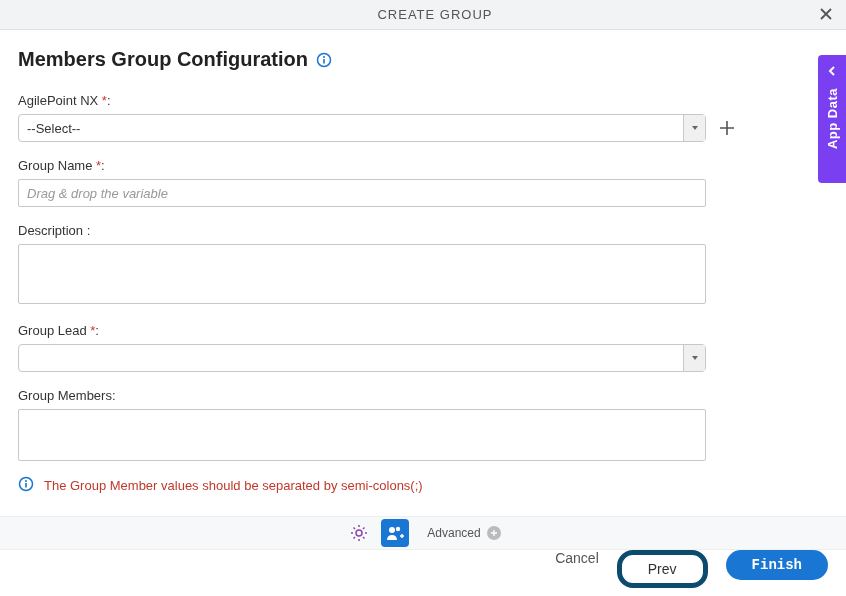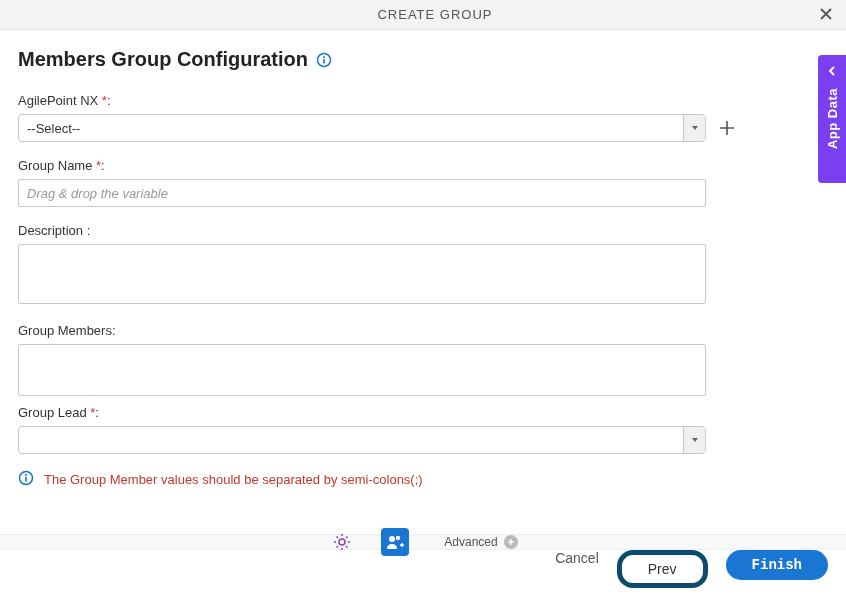--- a/index.html
+++ b/index.html
@@ -37,21 +37,21 @@
   .select-full { width: 688px; }
   
   .hint-row { display: flex; align-items: center; gap: 10px; margin-top: 12px; }
   .hint-row svg { width: 16px; height: 16px; flex-shrink: 0; }
   .hint-text { color: #c0392b; font-size: 13px; }
   
   .app-data-tab { position: absolute; right: 0; top: 55px; background: #7b3ff2; color: #fff; width: 28px; height: 128px; border-radius: 4px 0 0 4px; display: flex; flex-direction: column; align-items: center; justify-content: flex-start; padding-top: 10px; cursor: pointer; }
   .app-data-tab svg { width: 12px; height: 12px; margin-bottom: 8px; }
   .app-data-label { writing-mode: vertical-rl; transform: rotate(180deg); font-size: 13px; font-weight: bold; letter-spacing: 0.5px; }
   
-  .toolbar { position: absolute; bottom: 46px; left: 0; right: 0; height: 16px; background: #f7f8f9; border-top: 1px solid #eee; border-bottom: 1px solid #eee; display: flex; align-items: center; justify-content: center; gap: 25px; }
+  .toolbar { position: absolute; bottom: 46px; left: 0; right: 0; height: 34px; background: #f7f8f9; border-top: 1px solid #eee; border-bottom: 1px solid #eee; display: flex; align-items: center; justify-content: center; gap: 8px; }
   .tool-icon { width: 28px; height: 28px; display: flex; align-items: center; justify-content: center; border-radius: 4px; cursor: pointer; }
   .tool-icon svg { width: 20px; height: 20px; }
   .tool-active { background: #1976d2; }
   .advanced-row { display: flex; align-items: center; gap: 6px; margin-left: 10px; cursor: pointer; }
   .advanced-text { font-size: 12px; color: #555; }
   .advanced-plus { width: 14px; height: 14px; border-radius: 50%; background: #bbb; display: flex; align-items: center; justify-content: center; }
   .advanced-plus svg { width: 8px; height: 8px; }
   
   .footer { position: absolute; bottom: 0; left: 0; right: 0; height: 46px; display: flex; align-items: flex-start; justify-content: flex-end; gap: 18px; padding-right: 18px; }
   .btn-cancel { background: none; border: none; color: #555; font-size: 14px; cursor: pointer; }
@@ -108,37 +108,37 @@
       <span>Group Name </span><span class="req">*</span><span>:</span>
     </label>
     <input type="text" class="text-input" placeholder="Drag &amp; drop the variable" style="">
   </div>
 
   <div class="field">
     <label class="field-label">Description :</label>
     <textarea class="textarea" style=""></textarea>
   </div>
 
-  <div class="field" style="margin-bottom:6px">
-    <label class="field-label">Group Members:</label>
-    <textarea class="textarea textarea-sm" style=""></textarea>
-  </div>
-
   <div class="field">
     <label class="field-label">
       <span>Group Lead </span><span class="req">*</span><span>:</span>
     </label>
     <div class="select-wrap select-full">
       <input class="select-input" readonly="" style="">
       <div class="select-btn">
         <svg viewBox="0 0 8 8">
             <path d="M1 2 L4 6 L7 2 Z" fill="#666"></path>
           </svg>
       </div>
     </div>
+  </div>
+
+  <div class="field" style="margin-bottom:6px">
+    <label class="field-label">Group Members:</label>
+    <textarea class="textarea textarea-sm" style=""></textarea>
   </div>
 
   <div class="hint-row">
     <span>
       <svg viewBox="0 0 16 16">
           <circle cx="8" cy="8" r="6.5" stroke="#1976d2" stroke-width="1.5" fill="none"></circle>
           <circle cx="8" cy="5" r="1" fill="#1976d2"></circle>
           <rect x="7.2" y="7" width="1.6" height="4.5" fill="#1976d2"></rect>
         </svg>
     </span>

